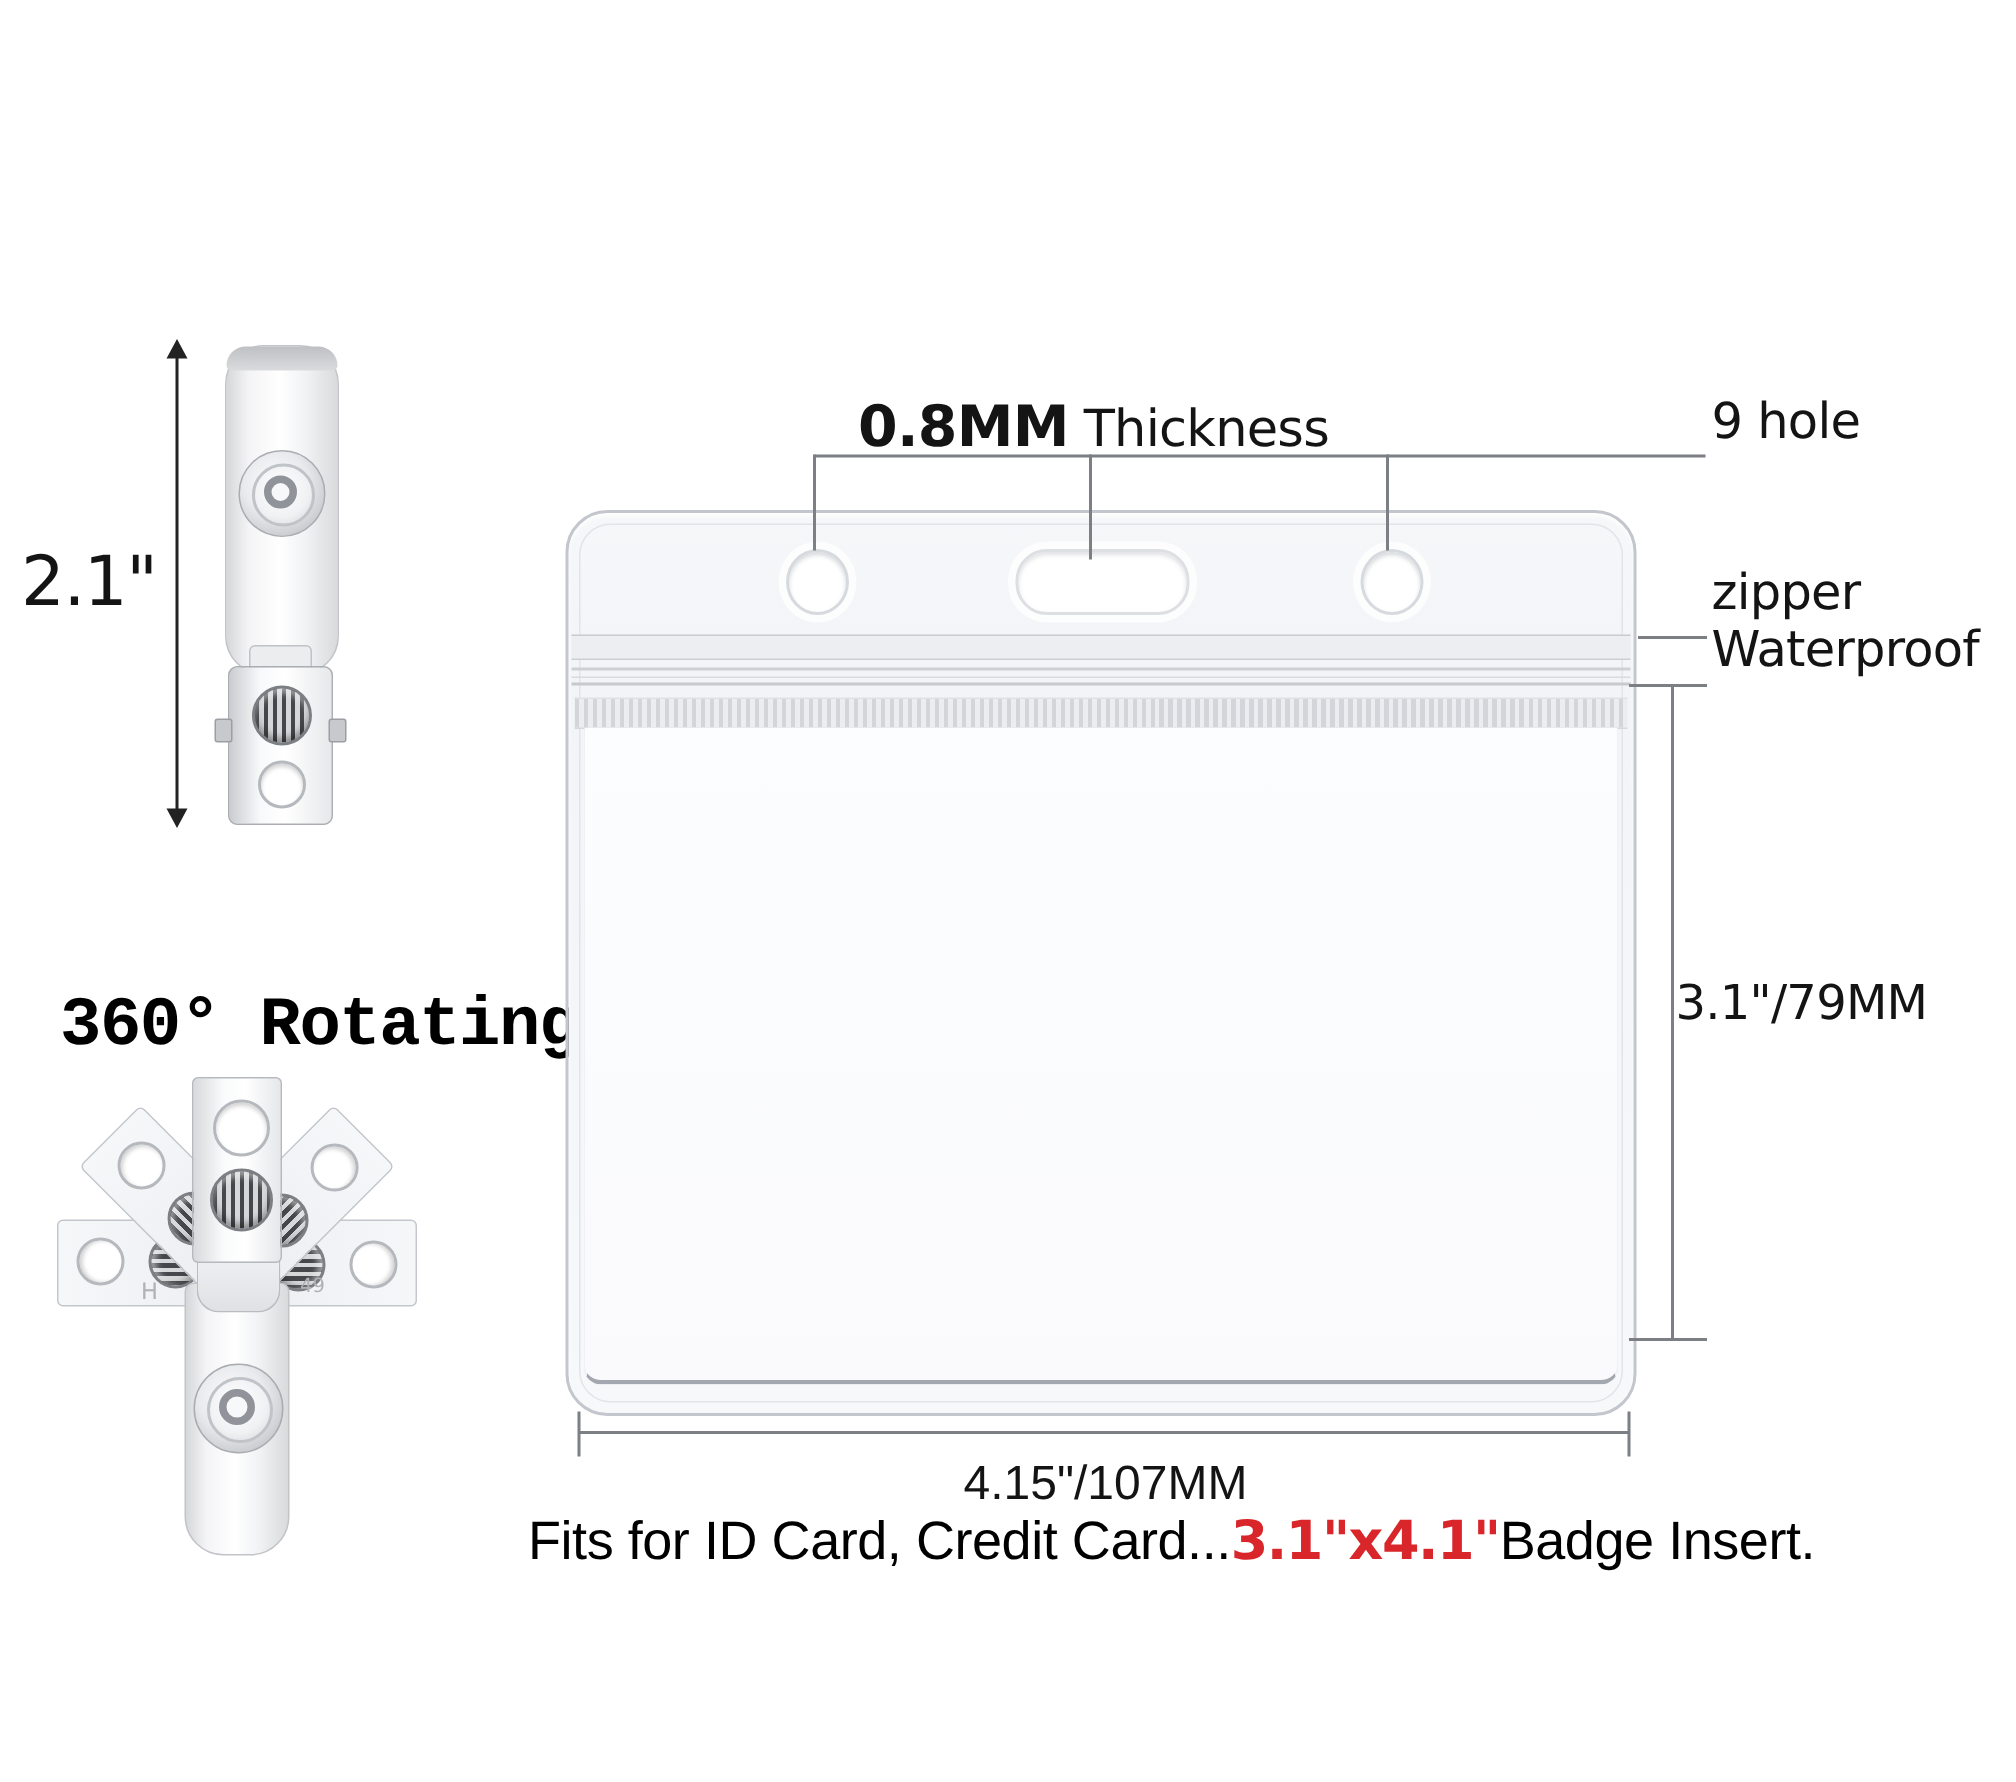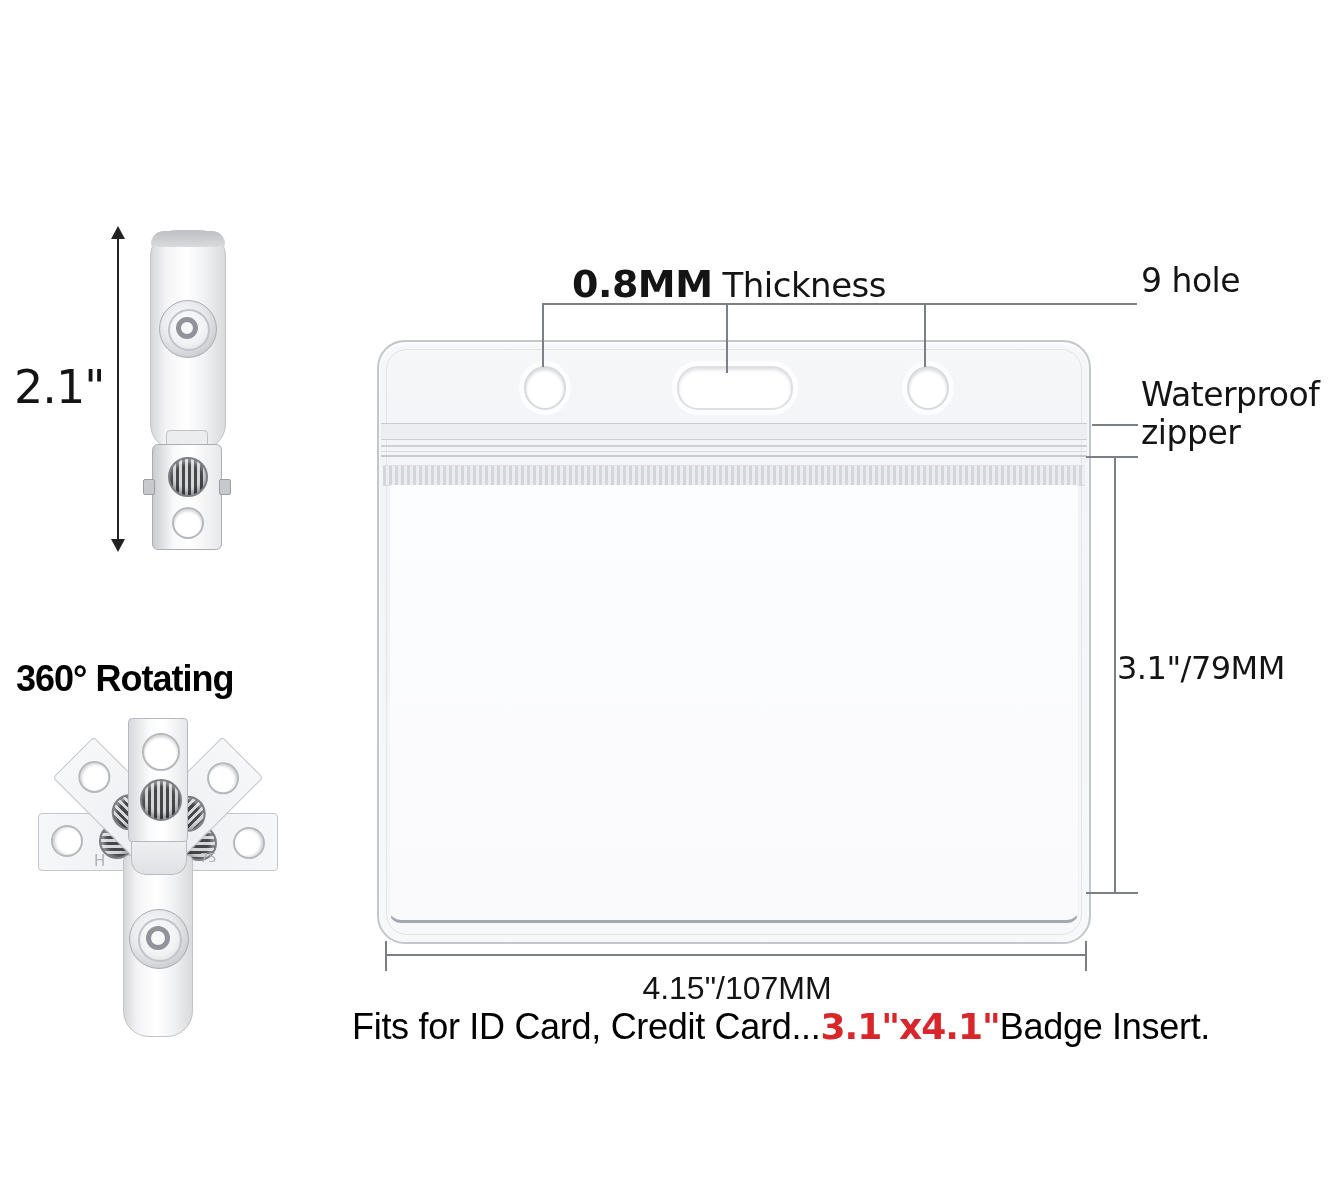--- a/index.html
+++ b/index.html
@@ -15,22 +15,22 @@
   
   .lbl{position:absolute;color:#141414;}
   .lbl-2lines{font-size:33px;line-height:38px;letter-spacing:-0.5px;}
   .thickness-wrap{position:absolute;left:479px;top:262px;width:500px;text-align:center;white-space:nowrap;}
   .thickness-value{font-weight:700;font-size:38px;letter-spacing:-0.5px;}
   .thickness-rest{font-size:34px;margin-left:10px;letter-spacing:-0.5px;margin-top:24px;}
   .clip-height-lbl{left:14px;top:360px;font-size:46px;letter-spacing:-1px;}
   .holder-height-lbl{left:1117px;top:649px;font-size:32px;letter-spacing:-0.5px;}
   .holder-width-lbl{left:537px;top:970px;width:400px;text-align:center;font-size:32px;
                     font-family:"Liberation Sans",sans-serif;letter-spacing:0px;}
-  .rot-title{left:16px;top:658px;font-size:36px;font-weight:700;letter-spacing:-1px;
-             font-family:Liberation Sans, sans-serif;color:#000;}
+  .rot-title{left:40px;top:658px;font-size:46px;font-weight:700;letter-spacing:-1px;
+             font-family:Liberation Mono, monospace;color:#000;}
   .caption{left:352px;top:994px;font-size:36px;font-family:"Liberation Sans",sans-serif;
            letter-spacing:-0.3px;white-space:nowrap;color:#000;margin-top:12px;}
   .caption .hl{color:var(--highlight-red,#d9262b);font-weight:700;
                font-family:"DejaVu Sans",sans-serif;letter-spacing:-1px;}
 
   
   .holder{position:absolute;left:377px;top:340px;width:714px;height:604px;border-radius:28px;
           background:linear-gradient(180deg,#f6f7f9 0%,#f3f4f7 20%,#f7f8fa 100%);
           border:2px solid #c3c6cc;box-sizing:border-box;
           box-shadow:inset 0 2px 3px rgba(255,255,255,.9);}
@@ -132,21 +132,21 @@
     </div>
     <div class="blade" style="transform:rotate(-45deg);z-index:2;">
       <div class="holeSmall bhole"></div>
       <div class="grip bgrip"></div>
     </div>
     <div class="blade" style="transform:rotate(45deg);z-index:2;">
       <div class="holeSmall bhole"></div>
       <div class="grip bgrip"></div>
     </div>
     <div class="stamp" style="left:94px;top:152px;">H</div>
-    <div class="stamp" style="left:200px;top:150px;font-size:13px;">75</div>
+    <div class="stamp" style="left:200px;top:150px;font-size:13px;">49</div>
     <div class="strap" style="left:123px;top:155px;width:68px;height:180px;border-radius:6px 6px 26px 26px;z-index:3;"></div>
     <div class="jaw"></div>
     <div class="blade blade-c" style="transform:rotate(0deg);">
       <div class="holeSmall bhole"></div>
       <div class="grip bgrip"></div>
     </div>
     <div class="snap snap-o" style="left:129px;top:209px;width:58px;height:58px;z-index:6;"></div>
     <div class="snap snap-m" style="left:138px;top:218px;width:40px;height:40px;z-index:6;"></div>
     <div class="snap snap-i" style="left:146px;top:226px;width:24px;height:24px;box-sizing:border-box;z-index:6;"></div>
   </div>
@@ -169,22 +169,22 @@
   </div>
   <div class="dline" style="left:543px;top:303px;width:594px;height:2px;"></div>
   <div class="dline" style="left:542px;top:303px;width:2px;height:64px;"></div>
   <div class="dline" style="left:726px;top:303px;width:2px;height:70px;"></div>
   <div class="dline" style="left:924px;top:303px;width:2px;height:64px;"></div>
 
   <div class="lbl lbl-2lines" style="left:1141px;top:262px;">
     <div>9 hole</div>
   </div>
   <div class="lbl lbl-2lines" style="left:1141px;top:376px;">
+    <div>zipper</div>
     <div>Waterproof</div>
-    <div>zipper</div>
   </div>
   <div class="dline" style="left:1092px;top:424px;width:46px;height:2px;"></div>
 
   <div class="dline" style="left:1114px;top:457px;width:2px;height:437px;"></div>
   <div class="dline" style="left:1086px;top:456px;width:52px;height:2px;"></div>
   <div class="dline" style="left:1086px;top:892px;width:52px;height:2px;"></div>
   <div class="lbl holder-height-lbl">3.1"/79MM</div>
 
   <div class="dline" style="left:386px;top:954px;width:700px;height:2px;"></div>
   <div class="dline" style="left:385px;top:941px;width:2px;height:30px;"></div>

